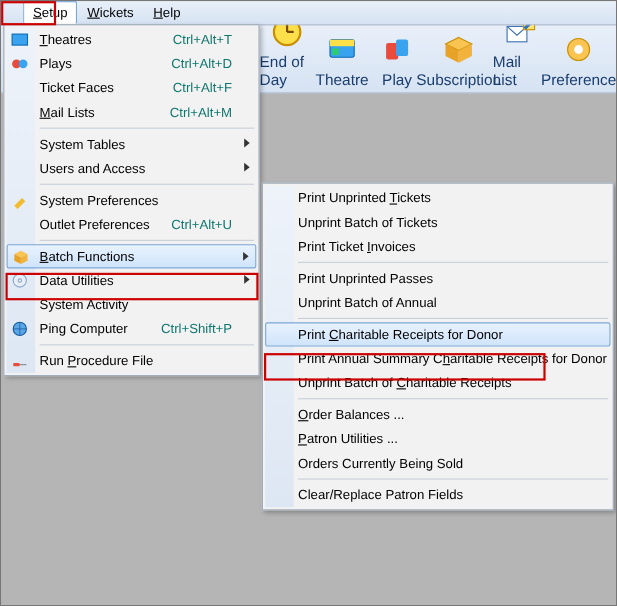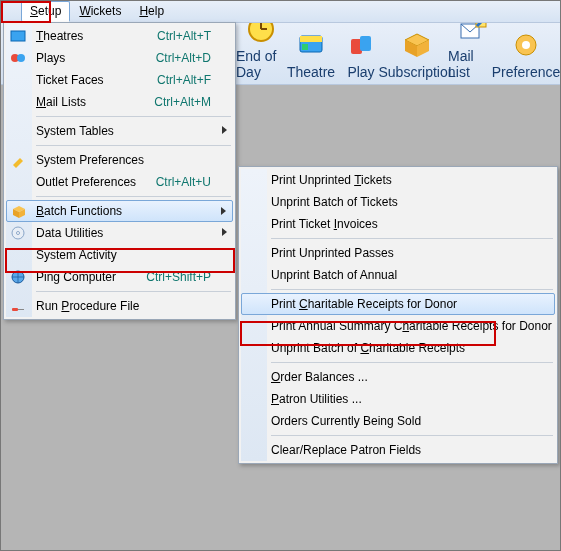--- a/index.html
+++ b/index.html
@@ -238,20 +238,24 @@
     </div>
     <div class="menu-item">
       <span class="label"><u>M</u><span>ail Lists</span></span>
       <span class="accel">Ctrl+Alt+M</span>
     </div>
     <div class="menu-sep"></div>
     <div class="menu-item">
       <span class="label">System Tables</span>
       <span class="arrow"></span>
     </div>
+    <div class="menu-item">
+      <span class="label">Users and Access</span>
+      <span class="arrow"></span>
+    </div>
     <div class="menu-sep"></div>
     <div class="menu-item">
       <span class="micon">
           <svg width="16" height="16">
             <path d="M3 13 L10 6 L13 9 L6 16z" fill="#f3bc2e"></path>
           </svg>
         </span>
       <span class="label">System Preferences</span>
     </div>
     <div class="menu-item">

